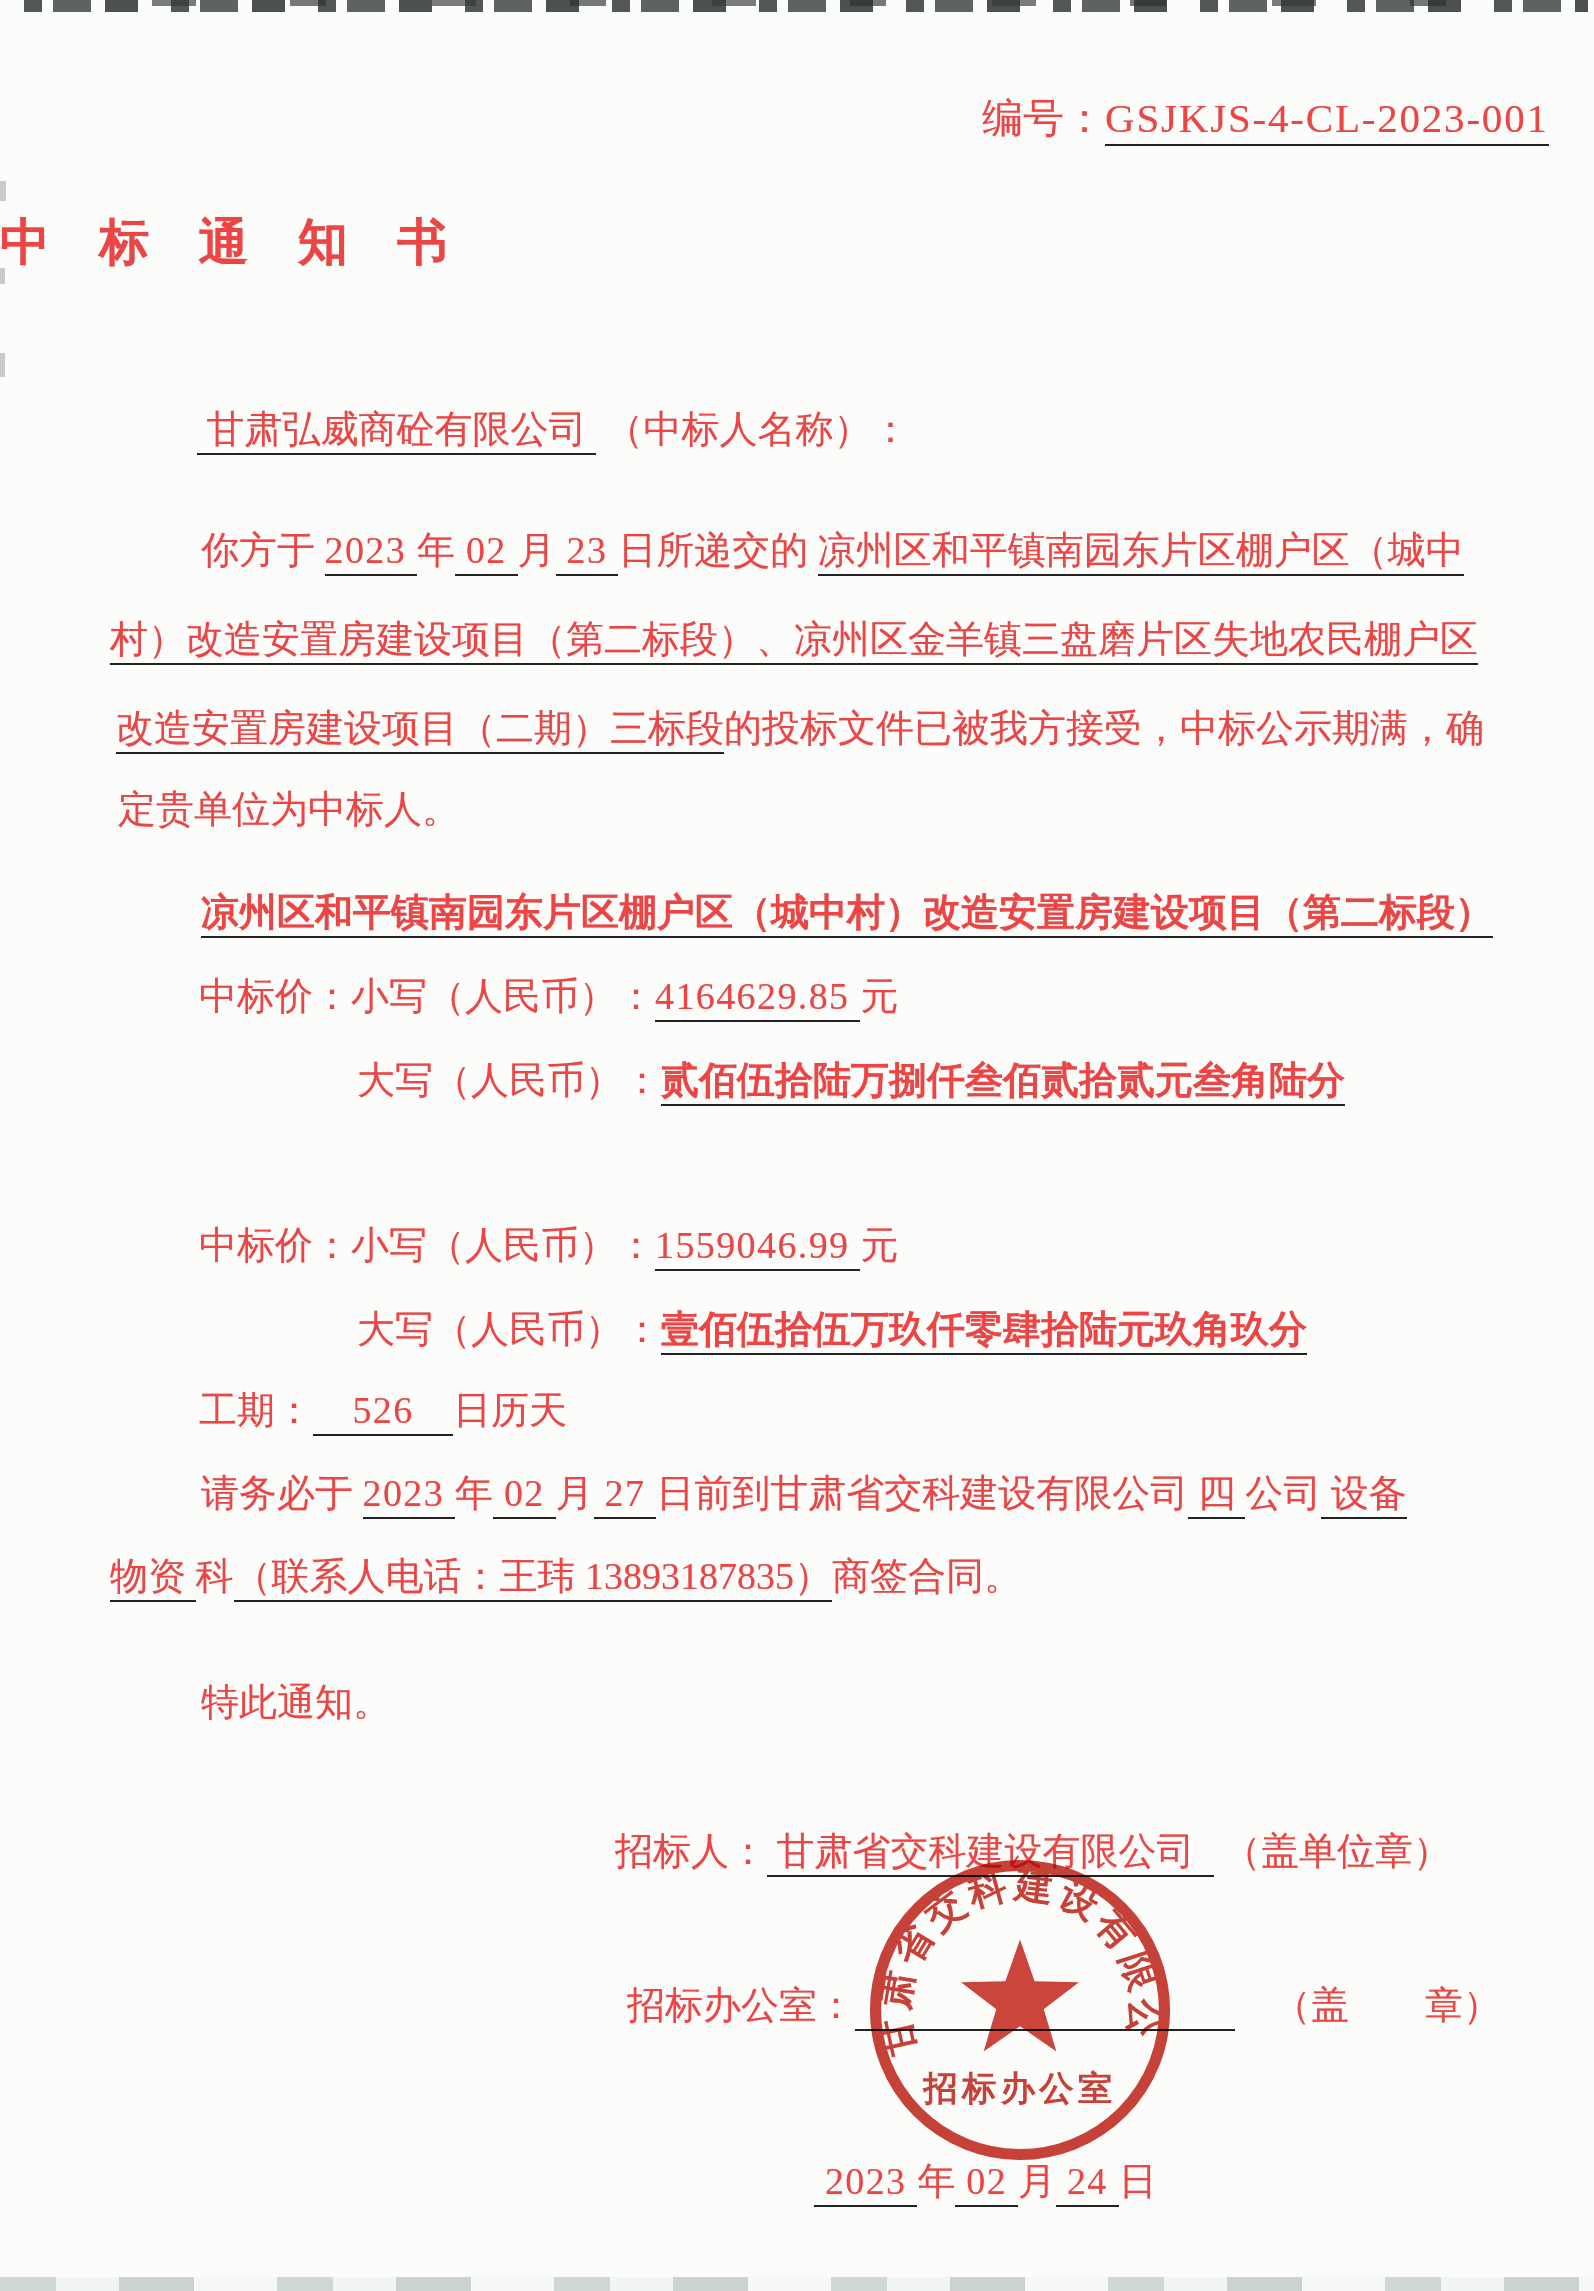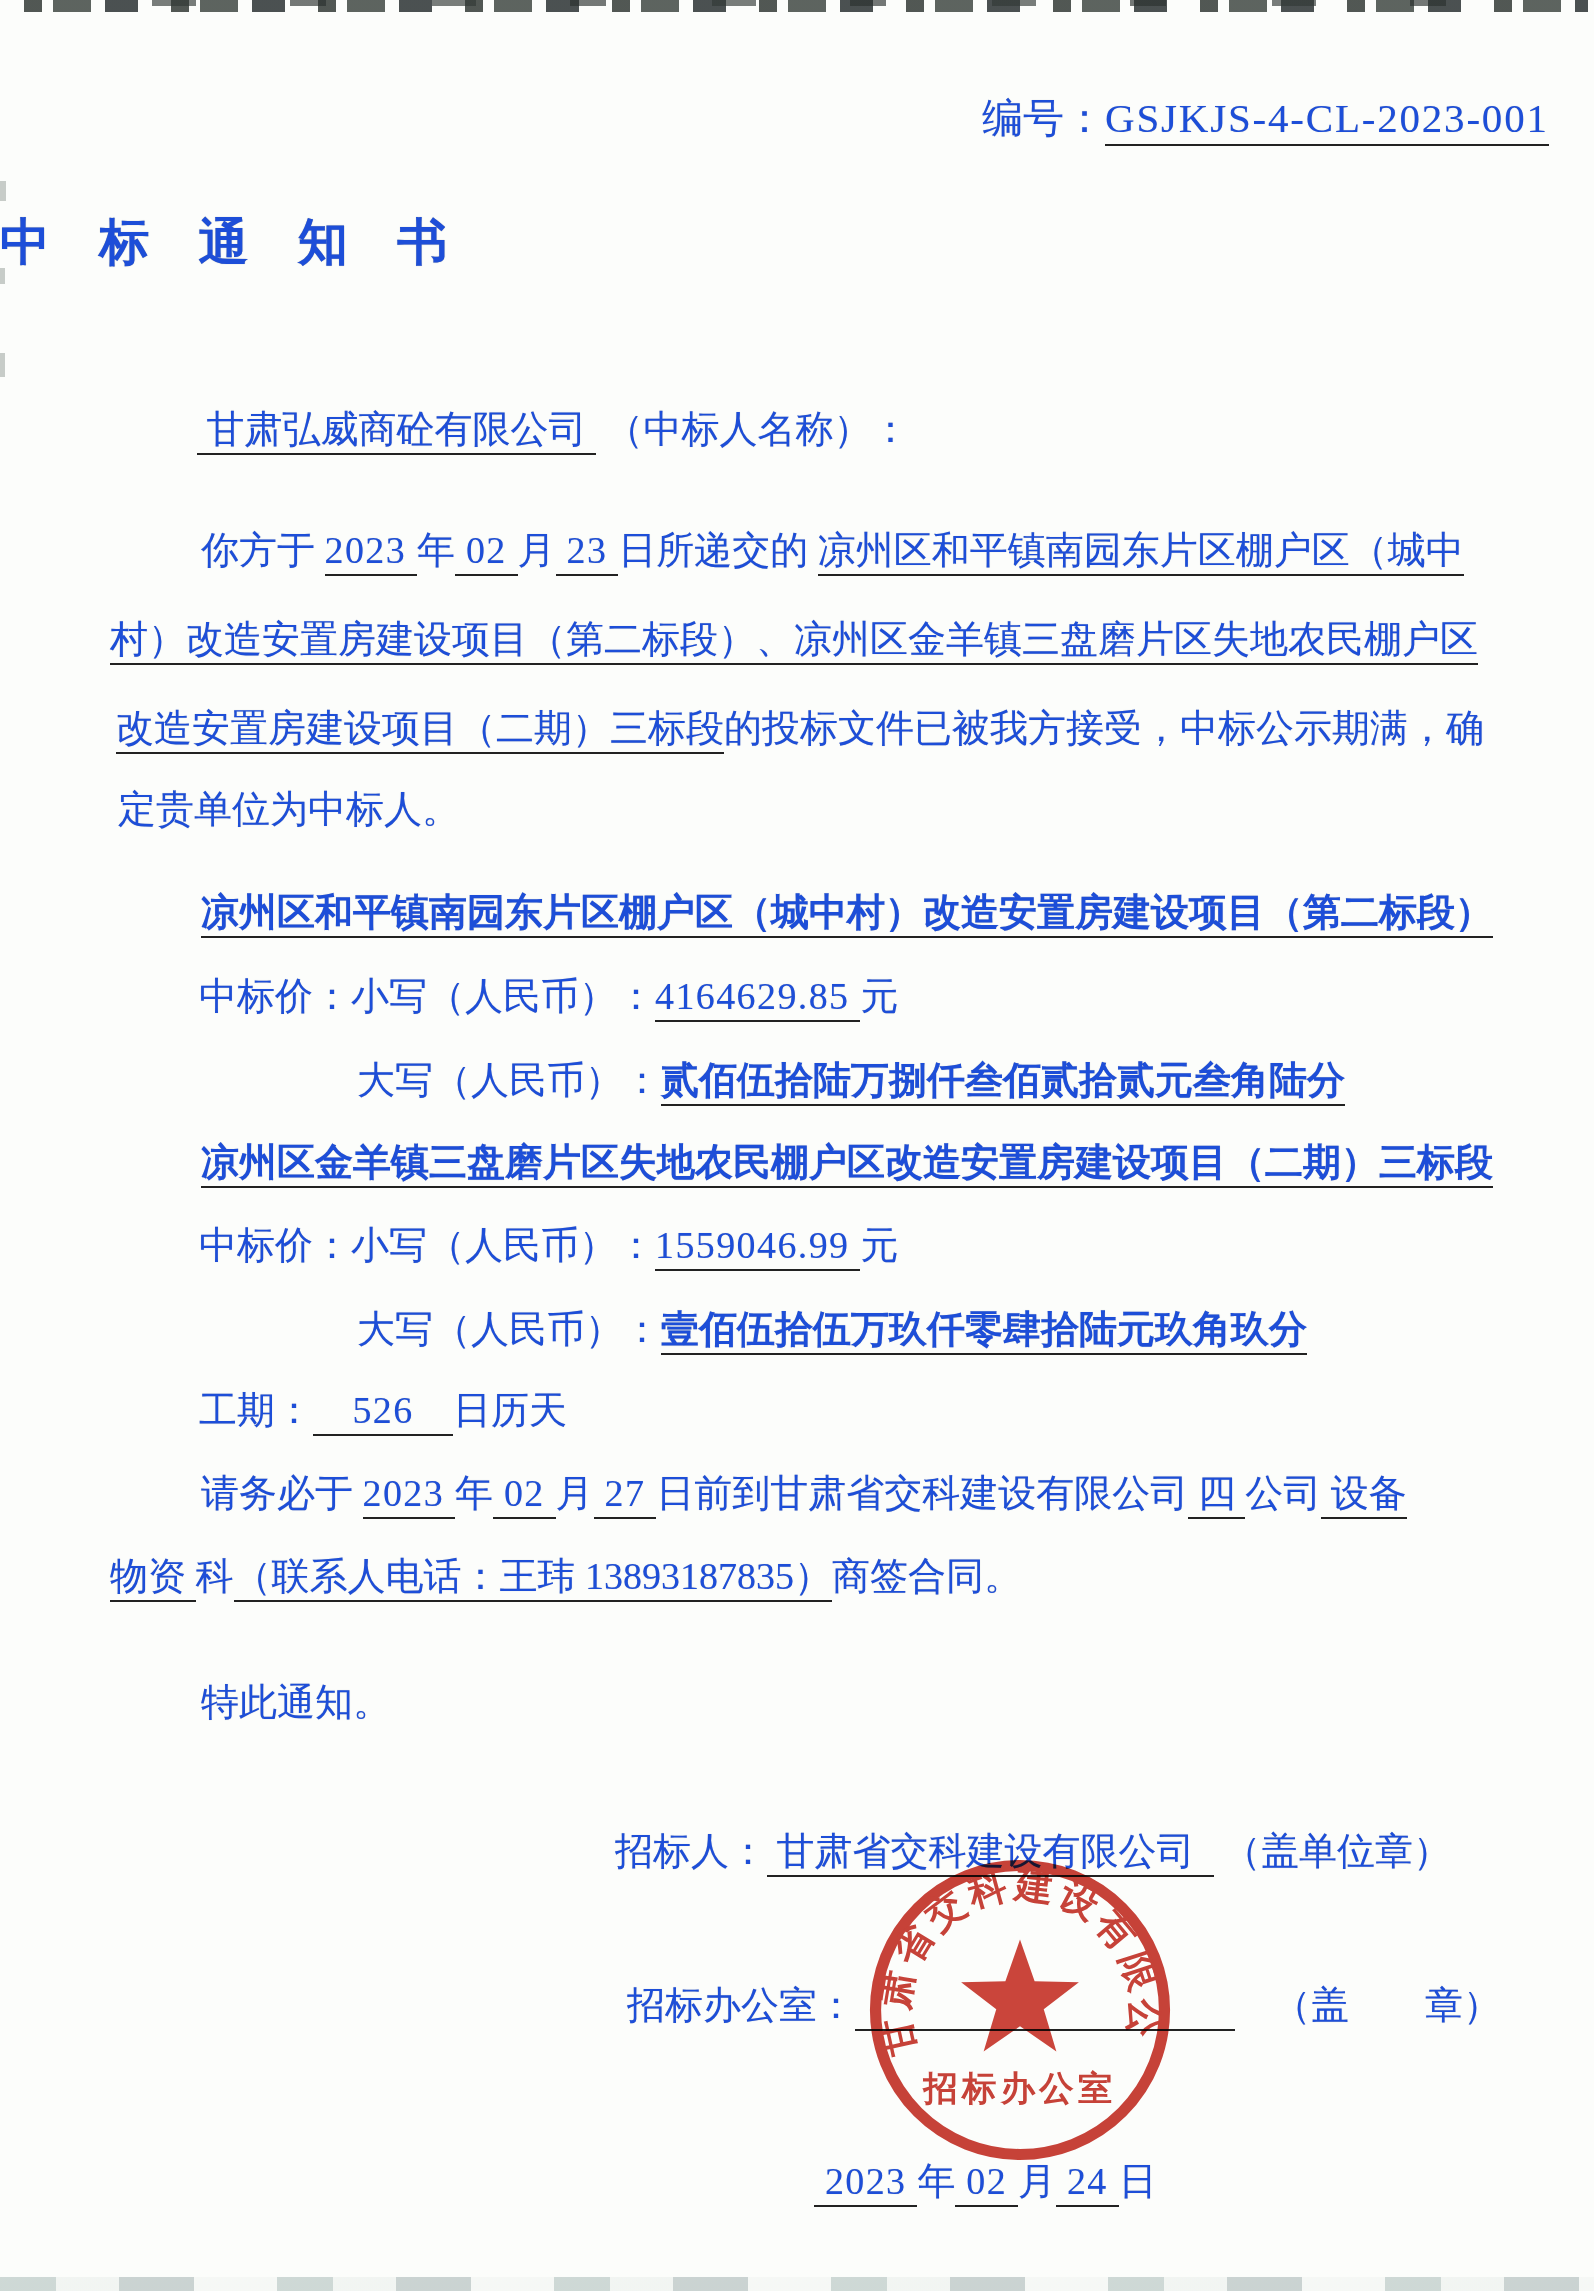--- a/index.html
+++ b/index.html
@@ -10,21 +10,21 @@
     background:#fcfdfb;
     overflow:hidden;
     font-family:"Liberation Serif","DejaVu Serif",serif;
     color:#181818;
   }
   .line{
     position:absolute;
     white-space:pre;
     font-size:38px;
     line-height:1.3;
-    color:#1d4ed8;
+    color:#ef4444;
     text-shadow:0 0 0.9px rgba(20,20,20,.25);
   }
   .u{border-bottom:2.7px solid #222;padding-bottom:3px;}
   .b{font-weight:700;}
   .num{letter-spacing:1.4px;}
   .docnum{left:982px;top:92px;font-size:41px;}
   .docnum .u{letter-spacing:1.8px;padding-bottom:2.7px;}
   .title{
     left:0;top:210px;width:100%;
     text-align:left;
@@ -86,21 +86,20 @@
 
   <div class="line" style="left:114px;top:526px;text-indent:87px;"><span>你方于 </span><span class="u num">2023 </span><span>年</span><span class="u num"> 02 </span><span>月</span><span class="u num"> 23 </span><span>日所递交的 </span><span class="u">凉州区和平镇南园东片区棚户区（城中</span></div>
   <div class="line" style="left:110px;top:615px;"><span class="u">村）改造安置房建设项目（第二标段）、凉州区金羊镇三盘磨片区失地农民棚户区</span></div>
   <div class="line" style="left:100px;top:704px;margin-left:16px;"><span class="u">改造安置房建设项目（二期）三标段</span><span>的投标文件已被我方接受，中标公示期满，确</span></div>
   <div class="line" style="left:118px;top:785px;"><span>定贵单位为中标人。</span></div>
 
   <div class="line" style="left:201px;top:888px;"><span class="u b">凉州区和平镇南园东片区棚户区（城中村）改造安置房建设项目（第二标段）</span></div>
   <div class="line" style="left:199px;top:972px;"><span>中标价：小写（人民币）：</span><span class="u num">4164629.85 </span><span>元</span></div>
   <div class="line" style="left:357px;top:1056px;"><span>大写（人民币）：</span><span class="u b">贰佰伍拾陆万捌仟叁佰贰拾贰元叁角陆分</span></div>
 
-  <div class="line" style="left:201px;top:1138px;"><span class="u b">凉州区金羊镇三盘磨片区失地农民棚户区改造安置房建设项目（二期）三标段</span></div>
   <div class="line" style="left:199px;top:1221px;"><span>中标价：小写（人民币）：</span><span class="u num">1559046.99 </span><span>元</span></div>
   <div class="line" style="left:357px;top:1305px;"><span>大写（人民币）：</span><span class="u b">壹佰伍拾伍万玖仟零肆拾陆元玖角玖分</span></div>
 
   <div class="line" style="left:199px;top:1386px;"><span>工期：</span><span class="u num">　526　</span><span>日历天</span></div>
 
   <div class="line" style="left:114px;top:1469px;text-indent:87px;text-align:right;"><span>请务必于 </span><span class="u num">2023 </span><span>年</span><span class="u num"> 02 </span><span>月</span><span class="u num"> 27 </span><span>日前到甘肃省交科建设有限公司</span><span class="u"> 四 </span><span>公司</span><span class="u"> 设备</span></div>
   <div class="line" style="left:110px;top:1552px;"><span class="u">物资 </span><span>科</span><span class="u">（联系人电话：王玮 13893187835）</span><span>商签合同。</span></div>
 
   <div class="line" style="left:201px;top:1635px;margin-top:43px;"><span>特此通知。</span></div>
 

